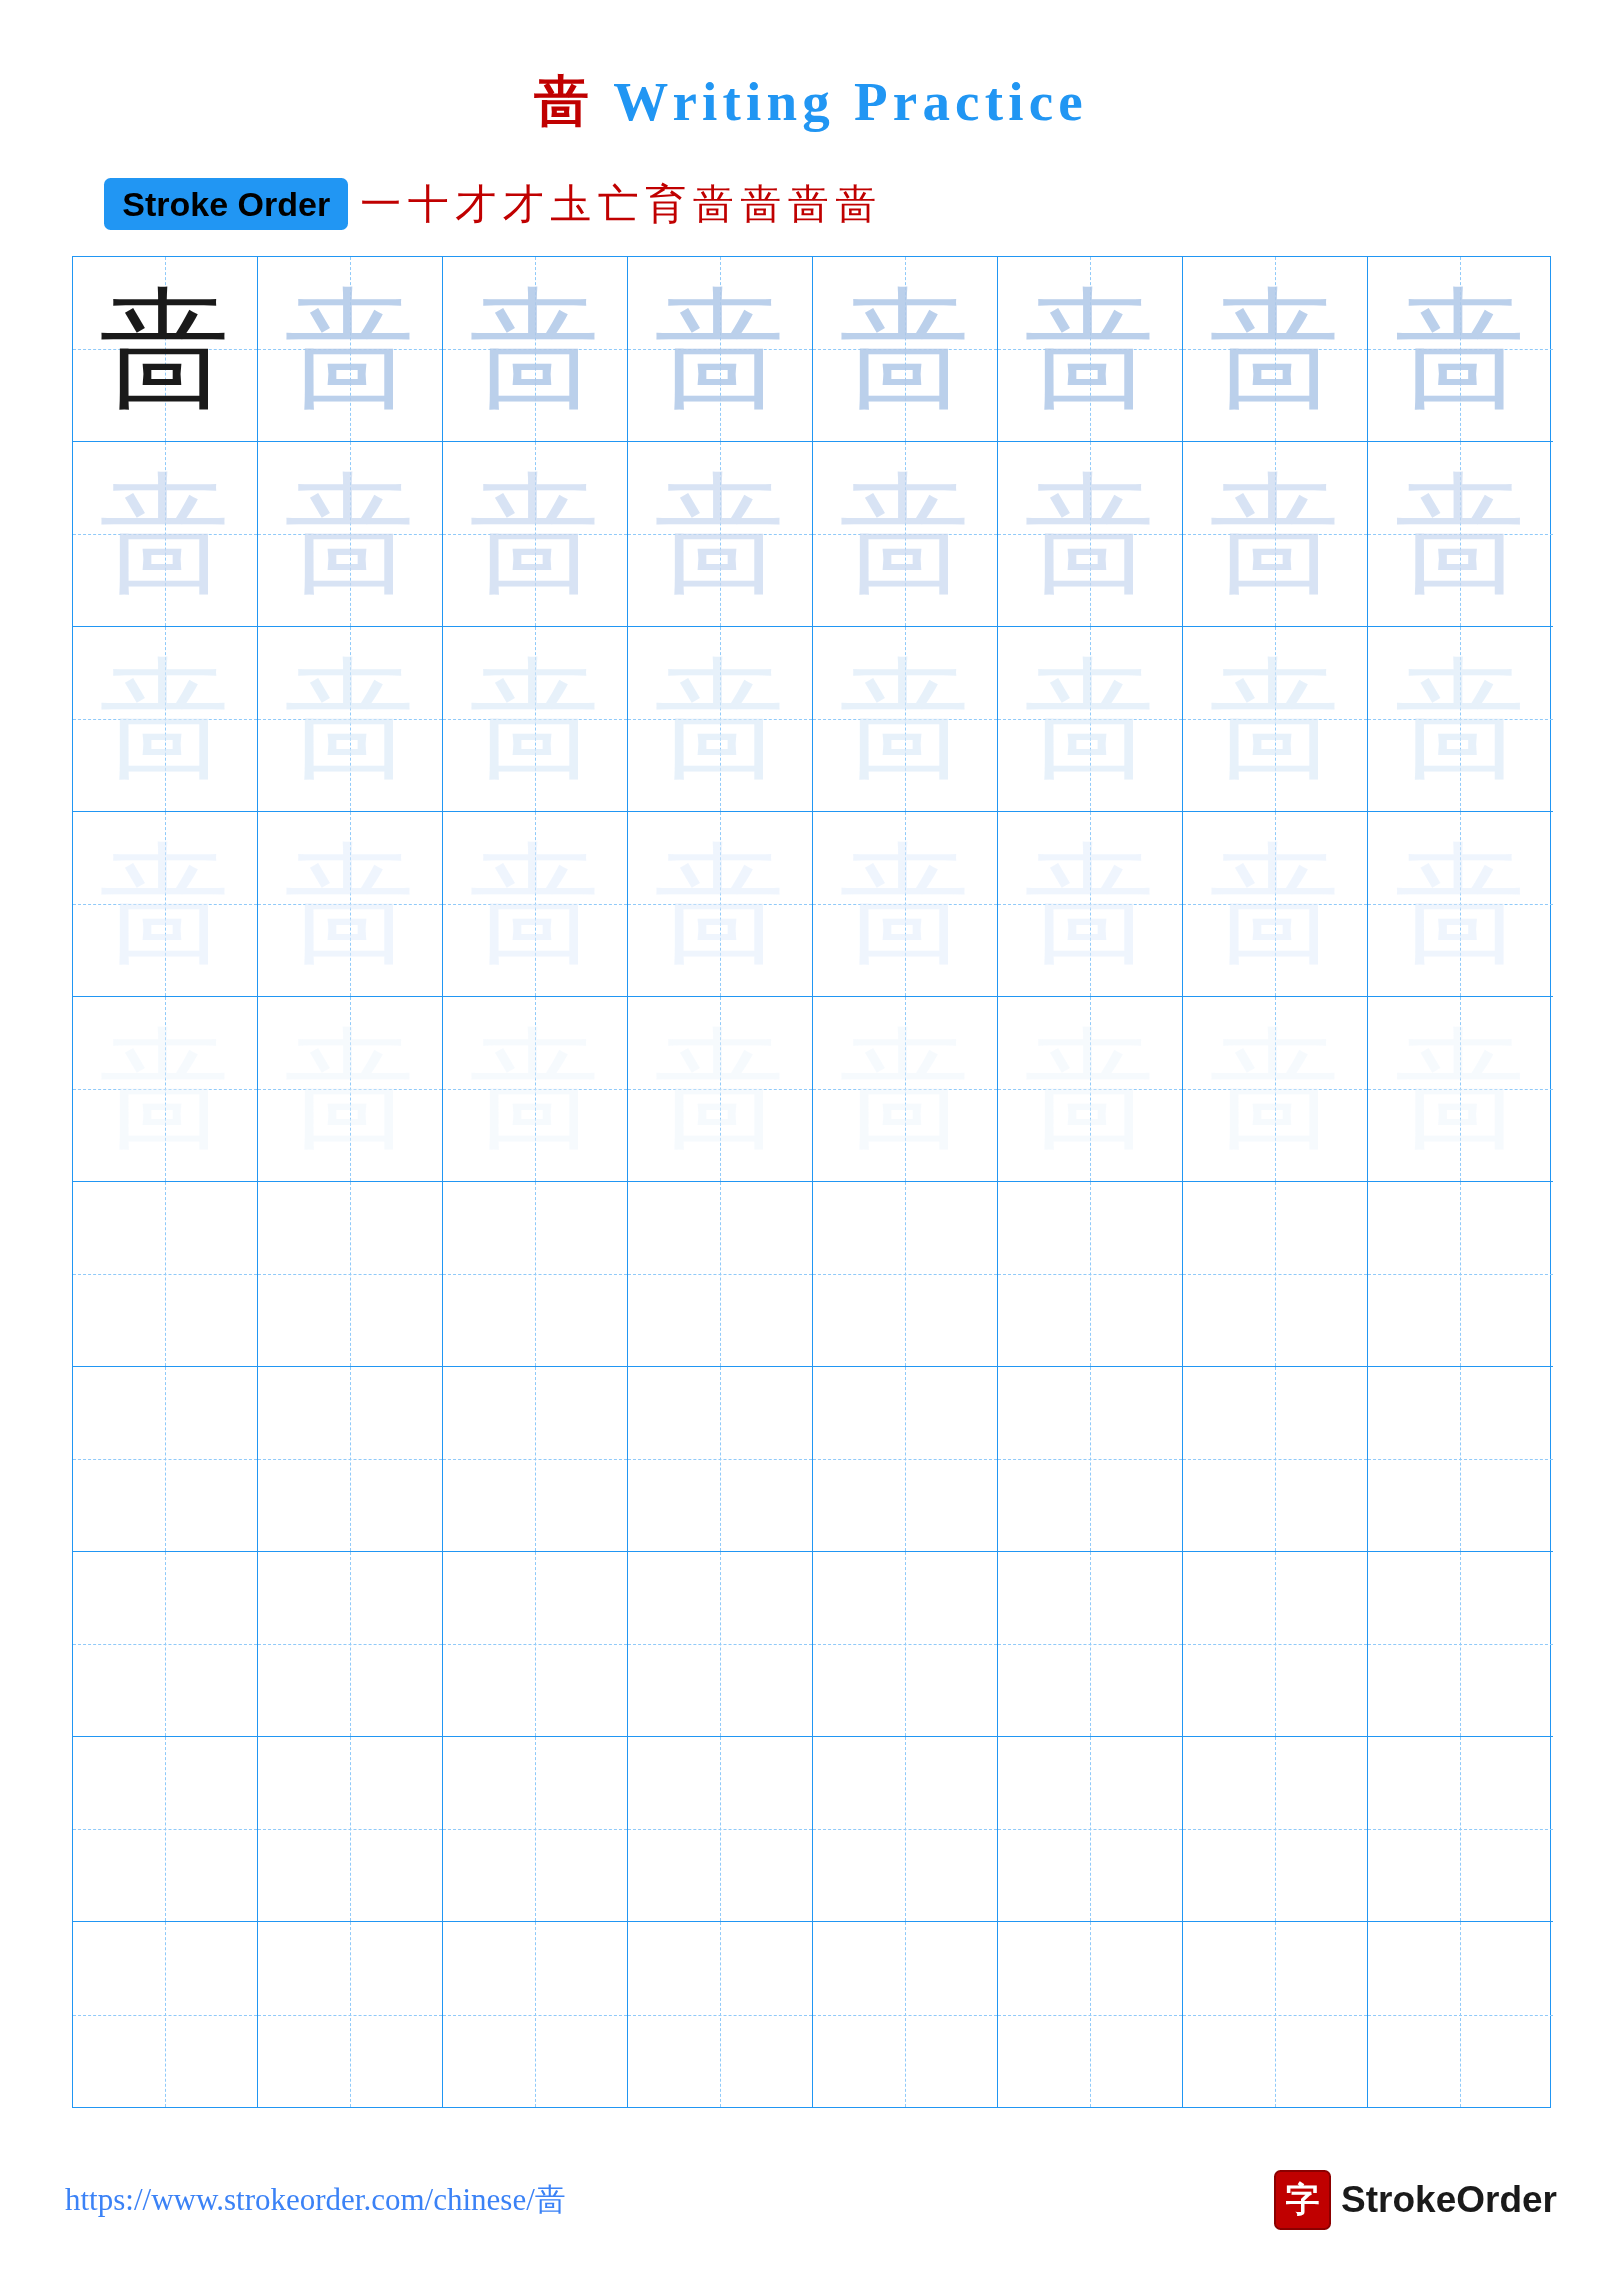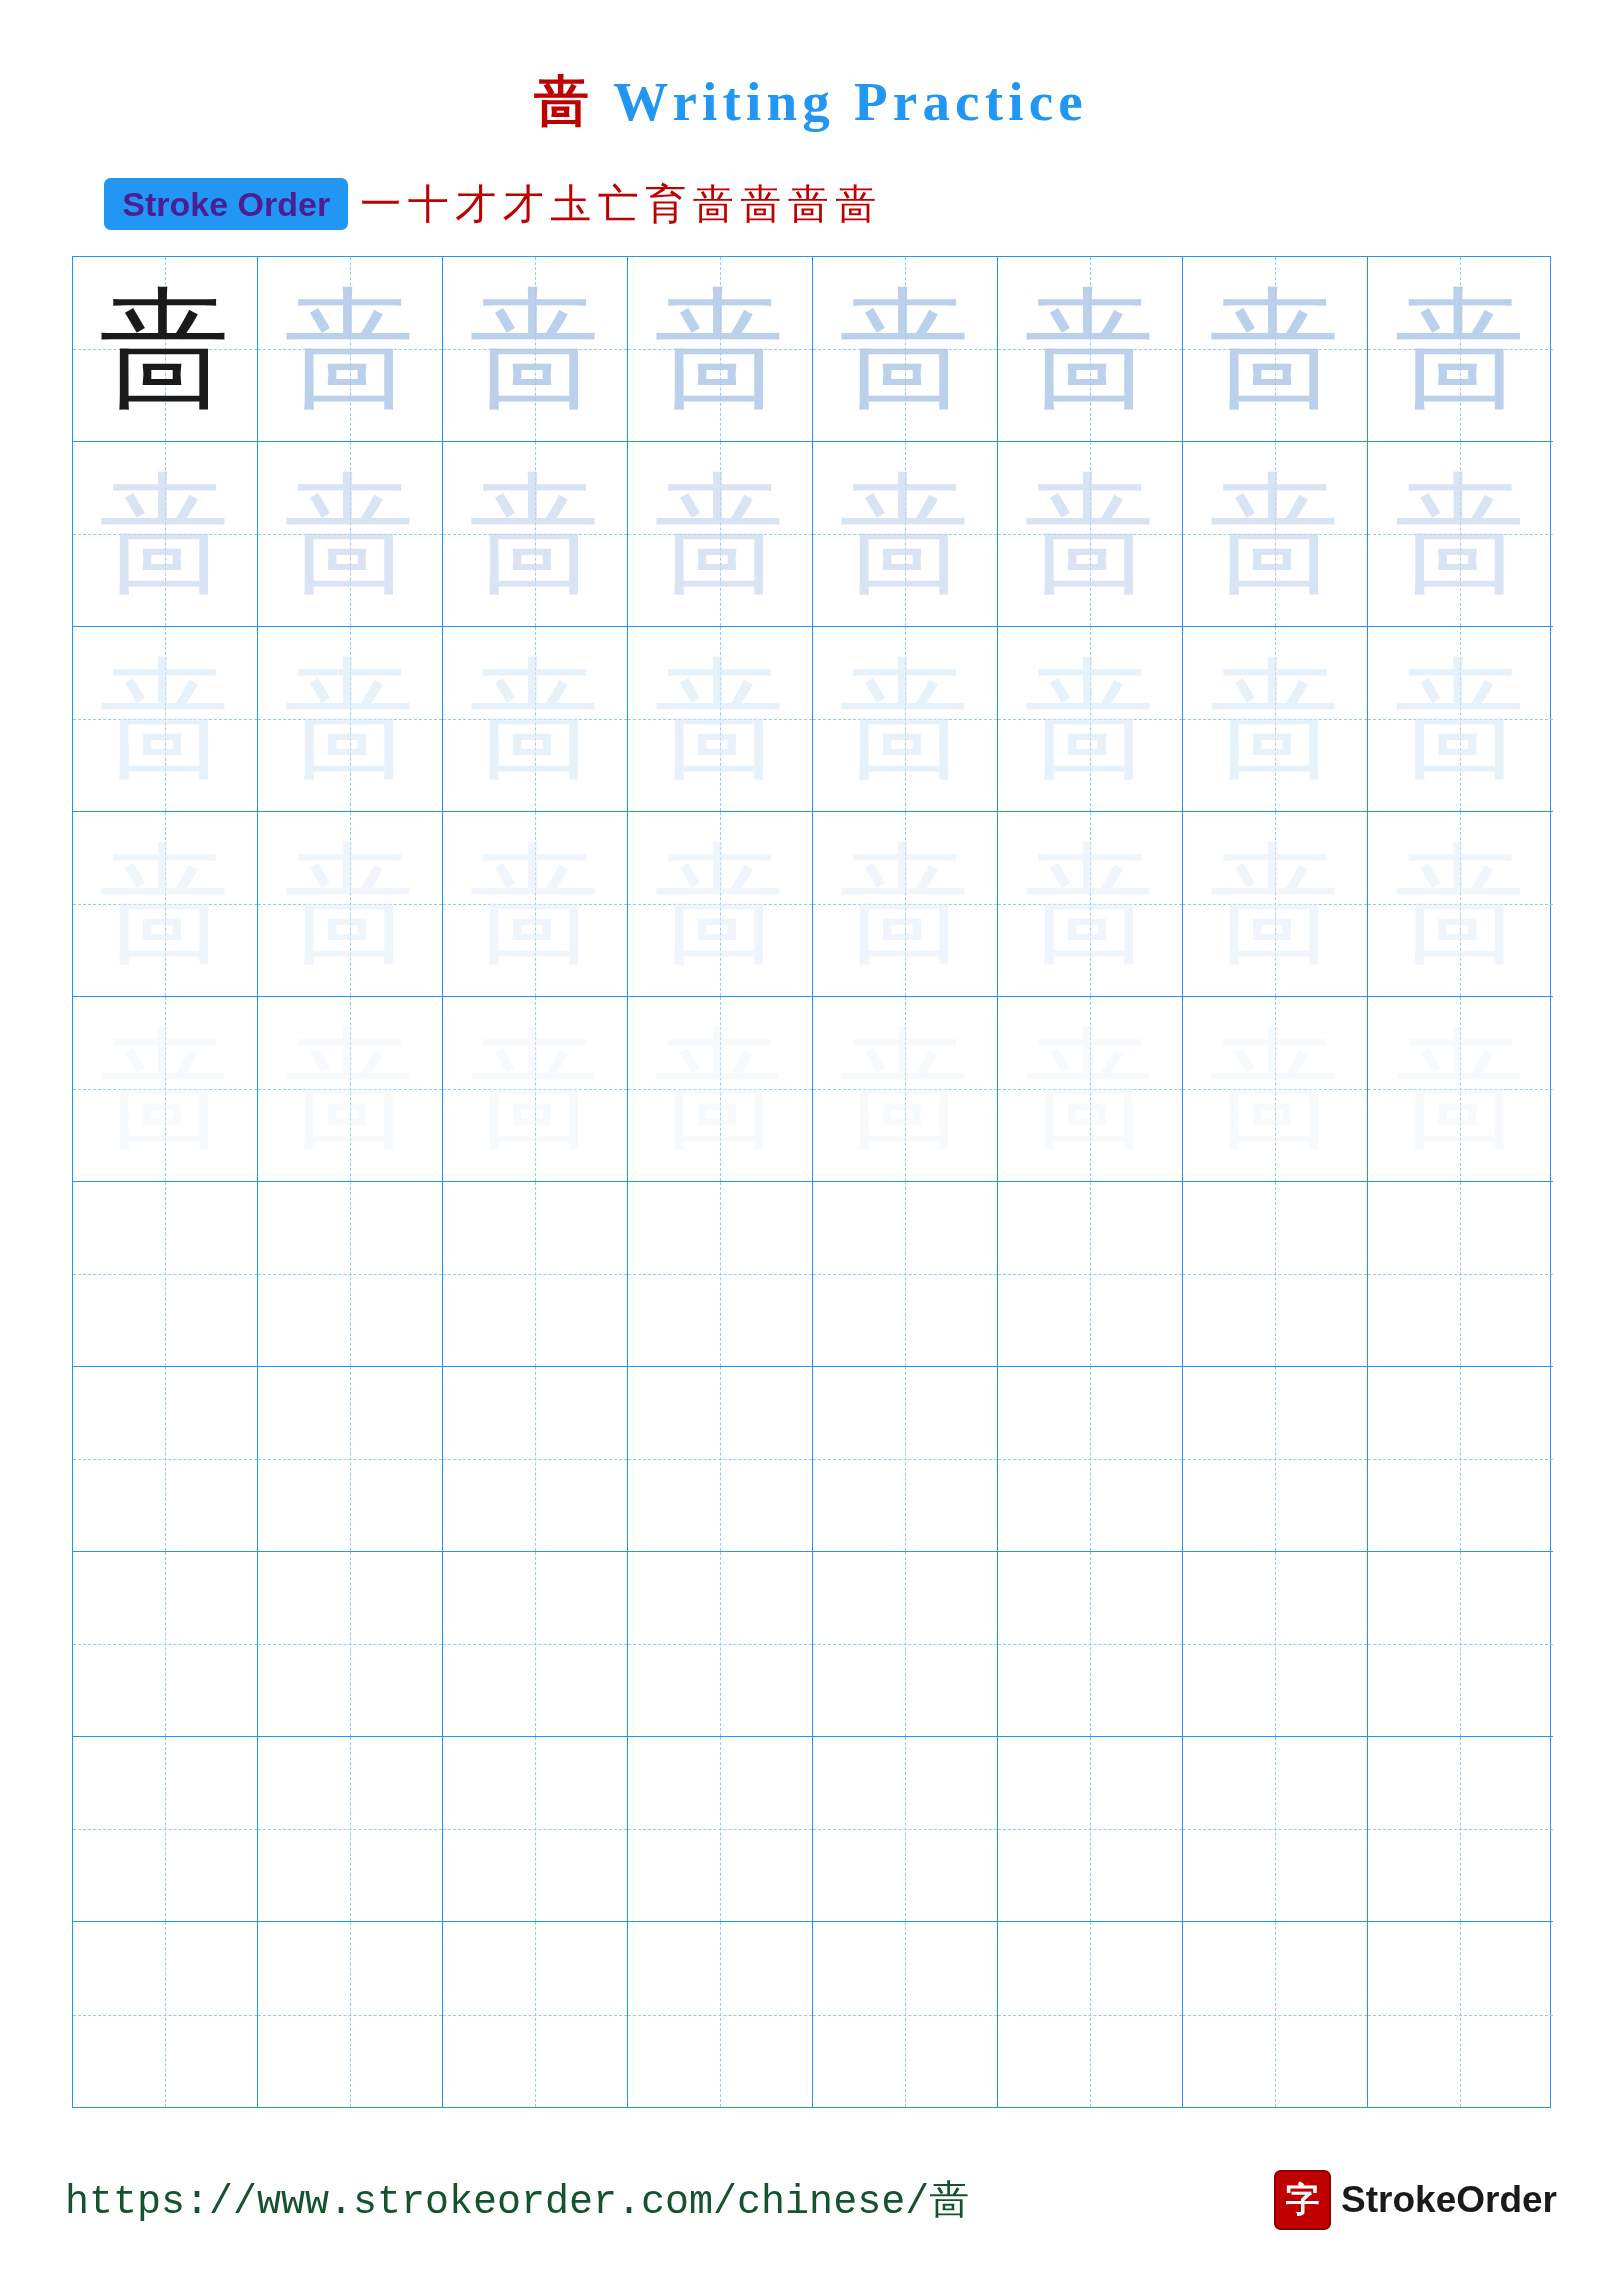--- a/index.html
+++ b/index.html
@@ -38,21 +38,21 @@
       display: flex;
       align-items: center;
       gap: 11.8px;
       margin-bottom: 26px;
       align-self: flex-start;
       margin-left: 39px;
     }
 
     .stroke-order-badge {
       background: #2196F3;
-      color: #4c1d95;
+      color: #000000;
       font-size: 34px;
       font-weight: bold;
       padding: 6.5px 18.3px;
       border-radius: 6.5px;
       font-family: sans-serif;
       white-space: nowrap;
     }
 
     .stroke-steps {
       display: flex;
@@ -153,23 +153,23 @@
       margin-top: auto;
       padding-top: 52px;
       width: 100%;
       display: flex;
       justify-content: space-between;
       align-items: center;
       padding-bottom: 26px;
     }
 
     .footer-url {
-      font-size: 40px;
-      color: #14532d;
-      font-family: Liberation Mono, monospace;
+      font-size: 31px;
+      color: #3b82f6;
+      font-family: Liberation Serif, serif;
     }
 
     .footer-logo {
       display: flex;
       align-items: center;
       gap: 10.5px;
       font-size: 37px;
       font-weight: bold;
       font-family: sans-serif;
       color: #1a1a1a;

